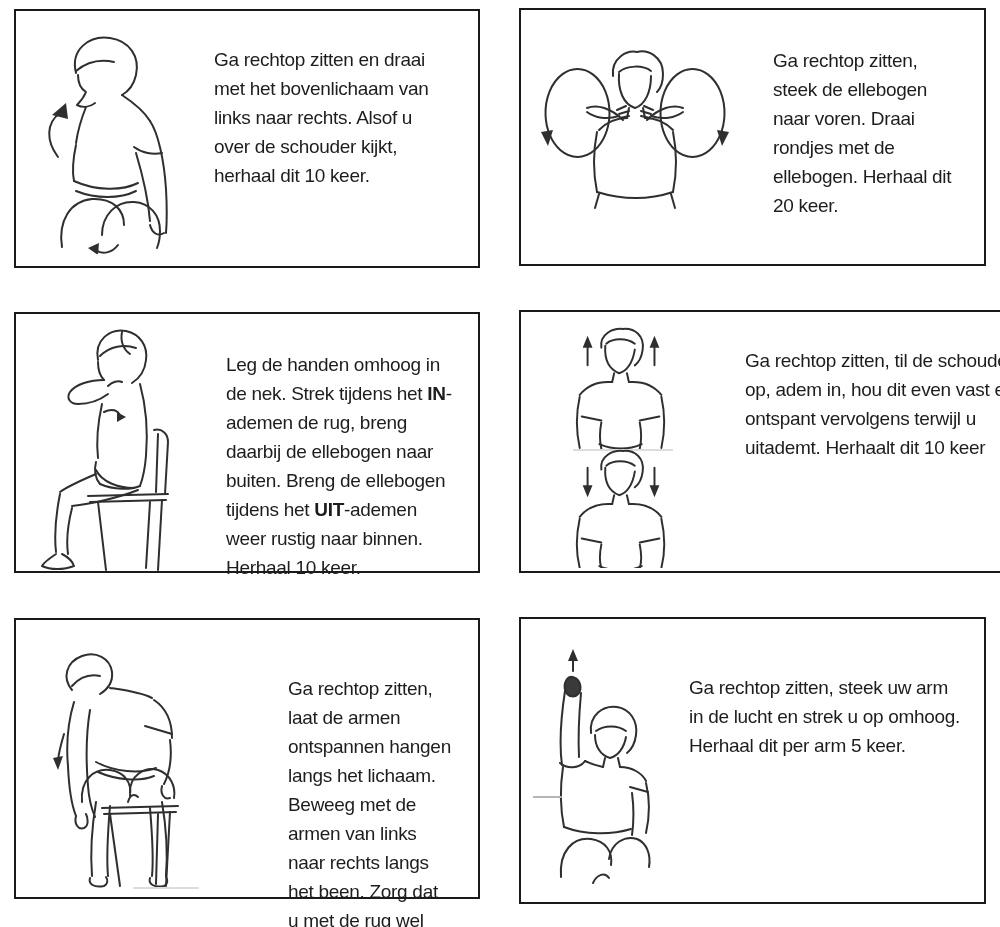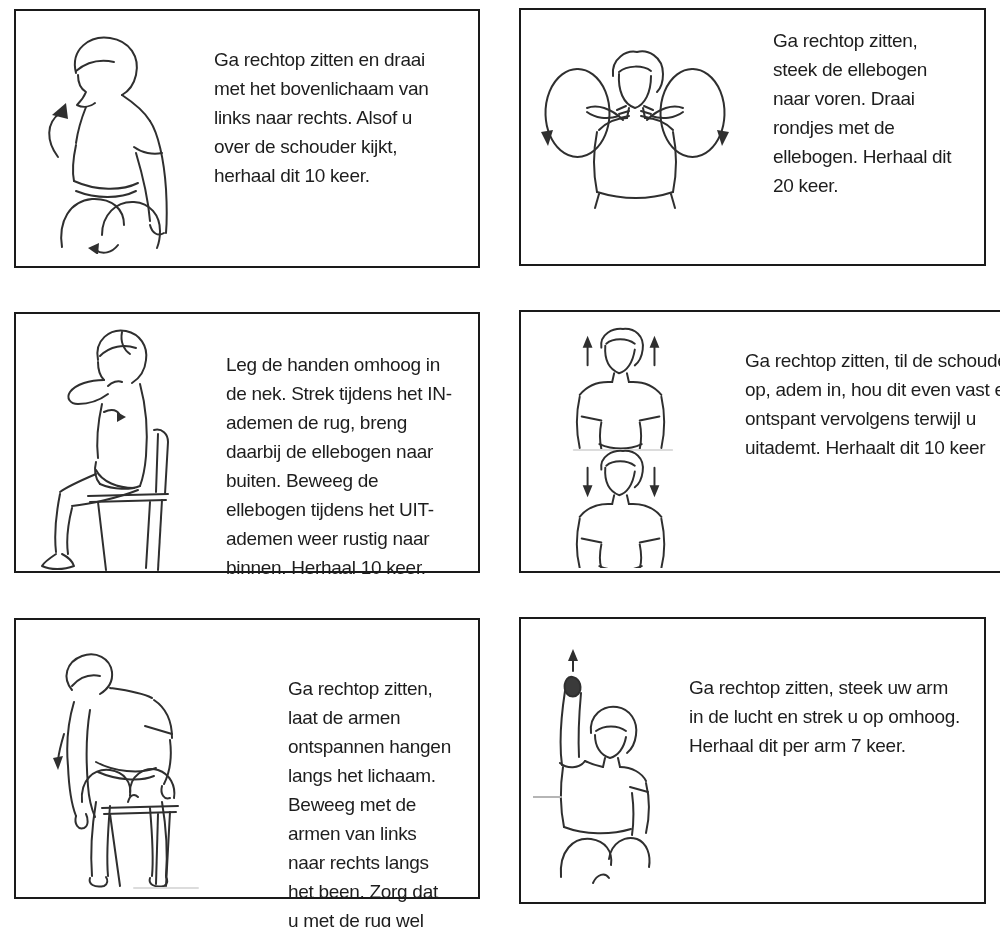--- a/index.html
+++ b/index.html
@@ -24,27 +24,27 @@
   .i3{width:172px;padding:8px 0 0 22px;}
   .i4{width:160px;padding:14px 0 0 48px;}
   .i5{width:176px;padding:30px 0 0 32px;}
   .i6{width:140px;padding:28px 0 0 12px;}
 
   .txt{
     flex:1;color:#1d1d1d;font-size:19px;line-height:29px;
     letter-spacing:-0.3px;padding-right:10px;
   }
   .t1{padding-top:18px;}
-  .t2{}
+  .t2{padding-top:20px;}
   .t3{padding-top:20px;}
   .t4{padding-top:18px;}
   .t5{padding-top:38px;}
   .t6{padding-top:38px;padding-right:6px;}
   .txt p{margin:16px;}
-  .txt b{font-weight:normal;}
+  .txt b{font-weight:bold;}
 
   svg.sketch{display:block;}
   svg.sketch path, svg.sketch line{
     stroke:#2f2f2f;stroke-width:2;fill:none;
     stroke-linecap:round;stroke-linejoin:round;
   }
   svg.sketch path.faint{stroke:#dcdcdc;stroke-width:2;}
   svg.sketch path.mid{stroke:#b5b5b5;}
   svg.sketch polygon.head{fill:#2f2f2f;stroke:none;}
   svg.sketch path.solid{fill:#3a3a3a;stroke:#2f2f2f;}
@@ -140,21 +140,21 @@
       <path d="M 116 108 C 124 106 130 112 130 120 L 127 172"></path>
       <path d="M 120 112 L 118 170"></path>
       <path d="M 50 174 L 130 172"></path>
       <path d="M 52 180 L 128 178"></path>
       <path d="M 60 180 L 68 248"></path>
       <path d="M 124 178 L 120 248"></path>
       <path d="M 112 180 L 108 246"></path>
     </svg>
   </div>
   <div class="txt t3">
-    <p><span>Leg de handen omhoog in de nek. Strek tijdens het </span><b>IN</b><span>-ademen de rug, breng daarbij de ellebogen naar buiten. Beweeg de ellebogen tijdens het </span><b>UIT</b><span>-ademen weer rustig naar binnen. Herhaal 10 keer.</span></p>
+    <p><span>Leg de handen omhoog in de nek. Strek tijdens het </span><b>IN</b><span>-ademen de rug, breng daarbij de ellebogen naar buiten. Breng de ellebogen tijdens het </span><b>UIT</b><span>-ademen weer rustig naar binnen. Herhaal 10 keer.</span></p>
   </div>
 </section>
 
 <section class="panel p4">
   <div class="illus i4">
     <svg class="sketch" width="108" height="242" viewBox="0 0 108 246">
 
       <path d="M 32 22 C 30 8 44 2 54 3 C 66 2 76 10 74 24 C 73 32 70 37 66 40"></path>
       <path d="M 36 20 C 35 34 40 44 50 48 C 58 46 64 37 66 24"></path>
       <path d="M 37 18 C 44 12 58 12 66 18"></path>
@@ -260,15 +260,15 @@
       <path d="M 97 140 L 115 145"></path>
       <path d="M 99 146 C 101 161 101 174 99 188"></path>
       <path d="M 31 180 C 52 188 78 188 98 182"></path>
       <path d="M 28 230 C 26 204 40 190 58 192 C 72 194 80 204 78 218"></path>
       <path d="M 76 212 C 78 196 92 188 104 192 C 114 196 118 208 116 220"></path>
       <path d="M 60 236 C 64 227 72 225 76 231"></path>
       <path class="mid" d="M 0 150 L 28 150"></path>
     </svg>
   </div>
   <div class="txt t6">
-    <p>Ga rechtop zitten, steek uw arm in de lucht en strek u op omhoog. Herhaal dit per arm 7 keer.</p>
+    <p>Ga rechtop zitten, steek uw arm in de lucht en strek u op omhoog. Herhaal dit per arm 5 keer.</p>
   </div>
 </section>
 
 </body></html>

